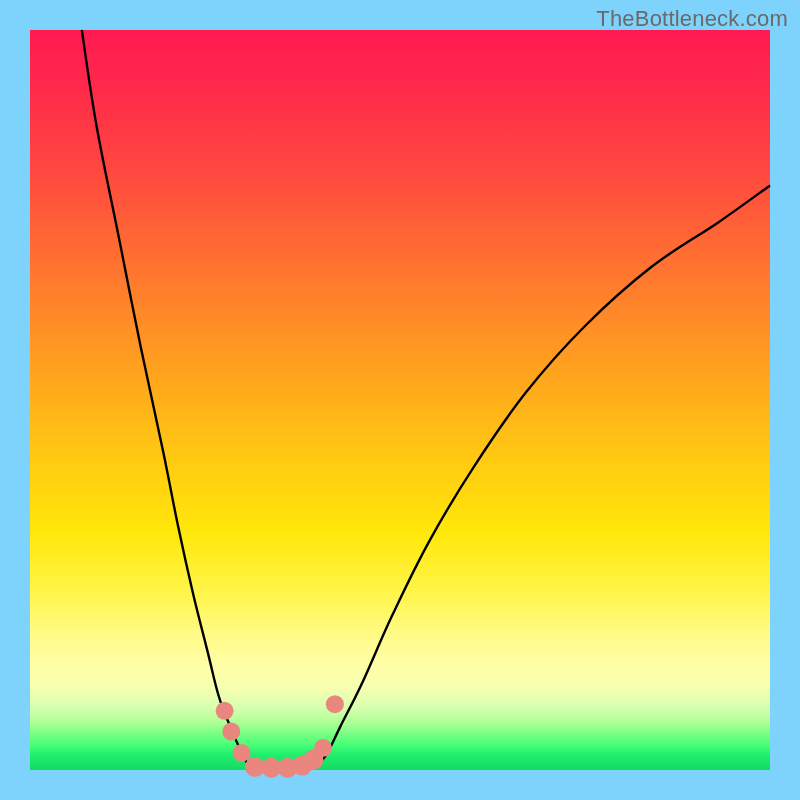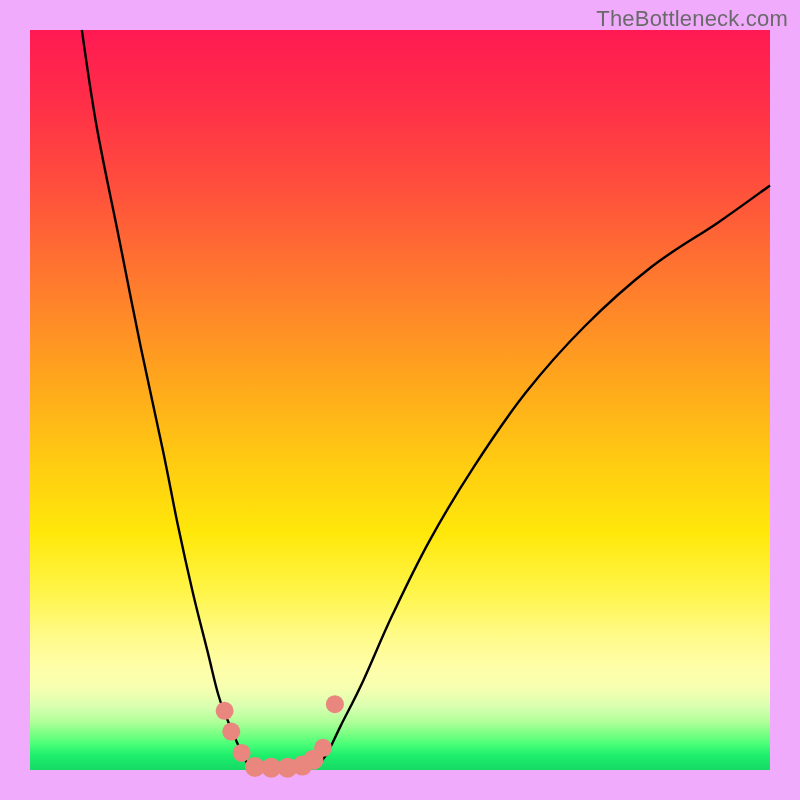--- a/index.html
+++ b/index.html
@@ -10,21 +10,21 @@
     background: #000;
     overflow: hidden;
     font-family: Arial, Helvetica, sans-serif;
   }
   .frame {
     position: absolute;
     left: 0;
     top: 0;
     width: 800px;
     height: 800px;
-    background: #f0abfc;
+    background: #7dd3fc;
   }
   .plot {
     position: absolute;
     left: 30px;
     top: 30px;
     width: 740px;
     height: 740px;
     
     background: linear-gradient(
       to bottom,

